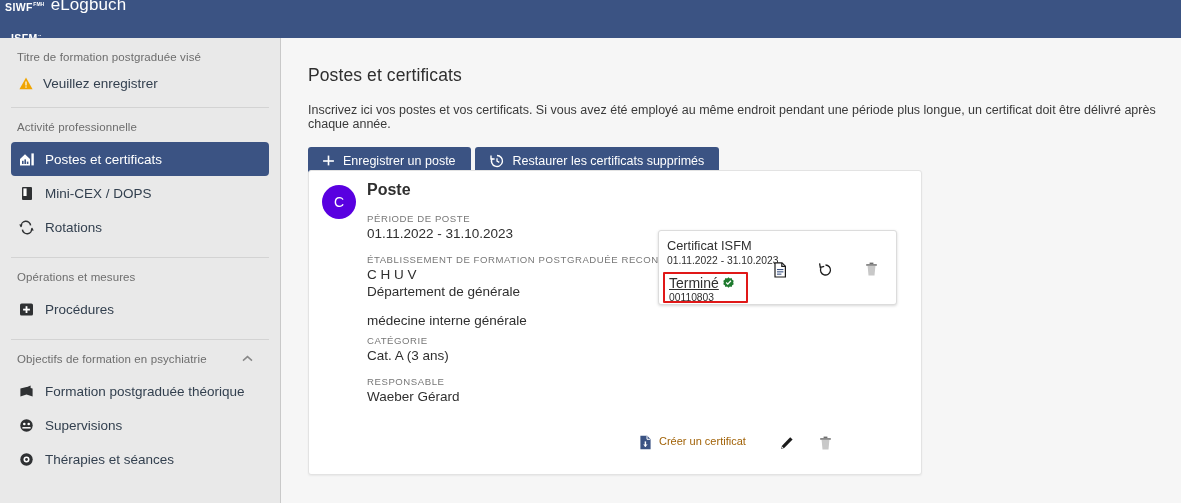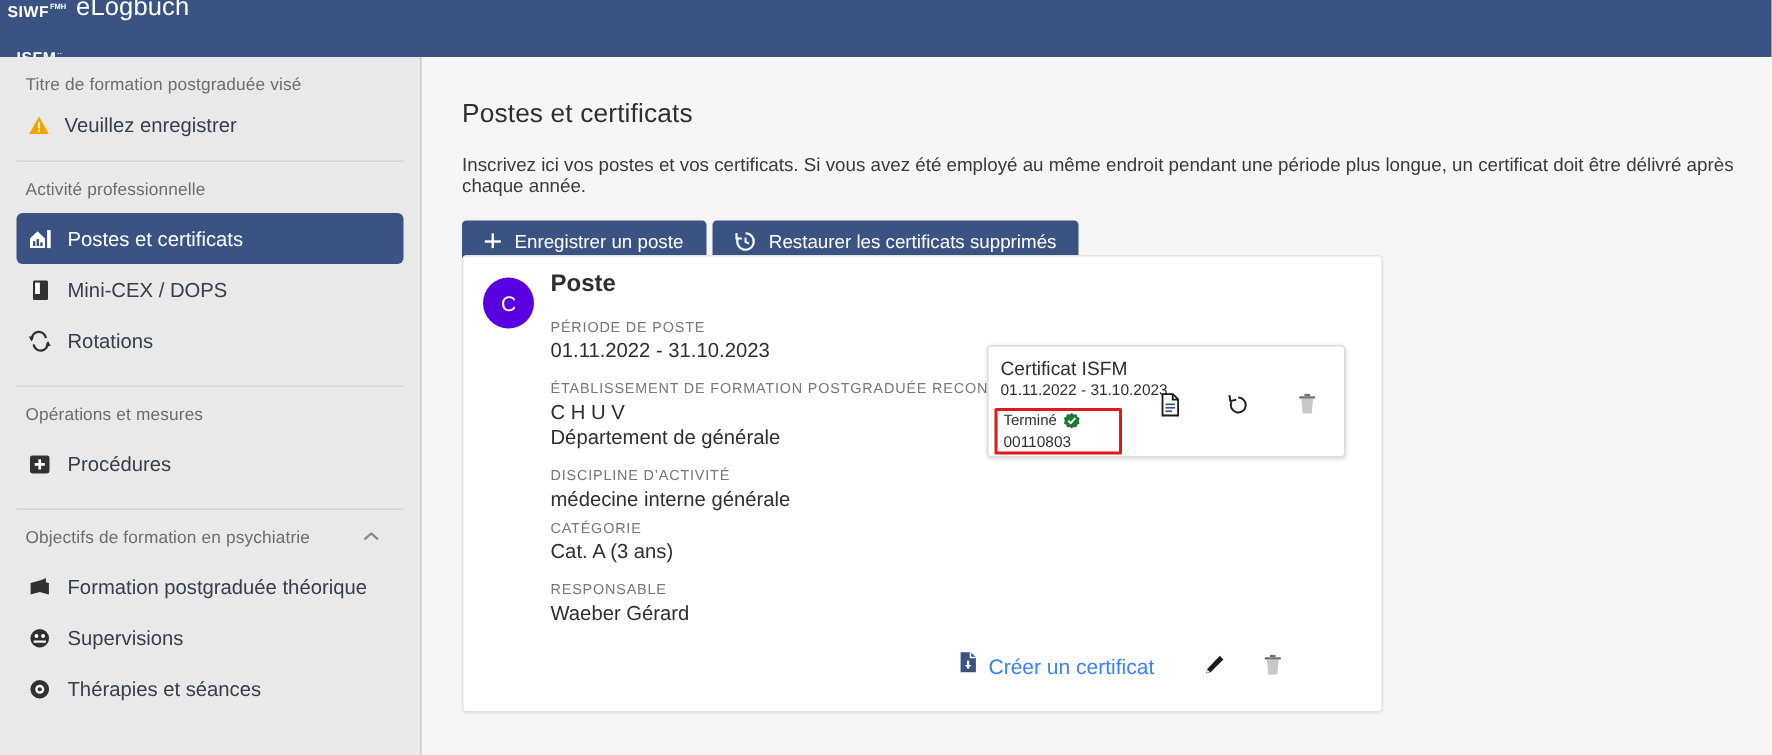--- a/index.html
+++ b/index.html
@@ -139,40 +139,40 @@
   .cert-inner { position: absolute; left: 8px; top: 7px; }
   .cert-title { font-size: 12.8px; color: #2f2f2f; margin-bottom: 2px; }
   .cert-dates { font-size: 10.3px; color: #2f2f2f; }
   .cert-highlight {
     position: absolute; left: 4px; top: 41px;
     width: 85px; height: 31px;
     border: 2px solid #e01818; border-radius: 1px;
     padding: 1px 0 0 4px;
   }
   .cert-status {
-    display: flex; align-items: flex-start; gap: 4px;
-    font-size: 10px; color: #2f2f2f;
+    display: flex; align-items: flex-end; gap: 4px;
+    font-size: 14px; color: #2f2f2f; text-decoration: underline;
   }
   .cert-num { font-size: 10.3px; color: #2f2f2f; margin-top: 1px; }
   .cert-actions {
     position: absolute; right: 16px; top: 30px;
     display: flex; align-items: center; gap: 29px;
   }
   .icon-btn {
     width: 17px; height: 17px; cursor: pointer;
     display: flex; align-items: center; justify-content: center;
   }
 
   .card-footer {
     position: absolute; left: 330px; bottom: 22px;
     display: flex; align-items: center; gap: 0;
   }
   .create-cert {
-    display: inline-flex; align-items: flex-end; gap: 7px;
-    color: #3b82f6; font-size: 14px; cursor: pointer;
+    display: inline-flex; align-items: flex-start; gap: 7px;
+    color: #a16207; font-size: 11px; cursor: pointer;
   }
   .footer-sep-1 { width: 32px; }
   .footer-sep-2 { width: 22px; }
 </style>
 </head>
 <body>
 
 <div class="header">
   <div class="brand">
     <span class="brand-mark">
@@ -345,21 +345,20 @@
         <div class="fld-val">01.11.2022 - 31.10.2023</div>
       </div>
 
       <div class="fld">
         <div class="fld-label">ÉTABLISSEMENT DE FORMATION POSTGRADUÉE RECONNU</div>
         <div class="fld-val">C H U V</div>
         <div class="fld-val">Département de générale</div>
       </div>
 
       <div class="fld tight">
-        <div class="fld-label">DISCIPLINE D’ACTIVITÉ</div>
         <div class="fld-val">médecine interne générale</div>
       </div>
 
       <div class="fld">
         <div class="fld-label">CATÉGORIE</div>
         <div class="fld-val">Cat. A (3 ans)</div>
       </div>
 
       <div class="fld">
         <div class="fld-label">RESPONSABLE</div>

